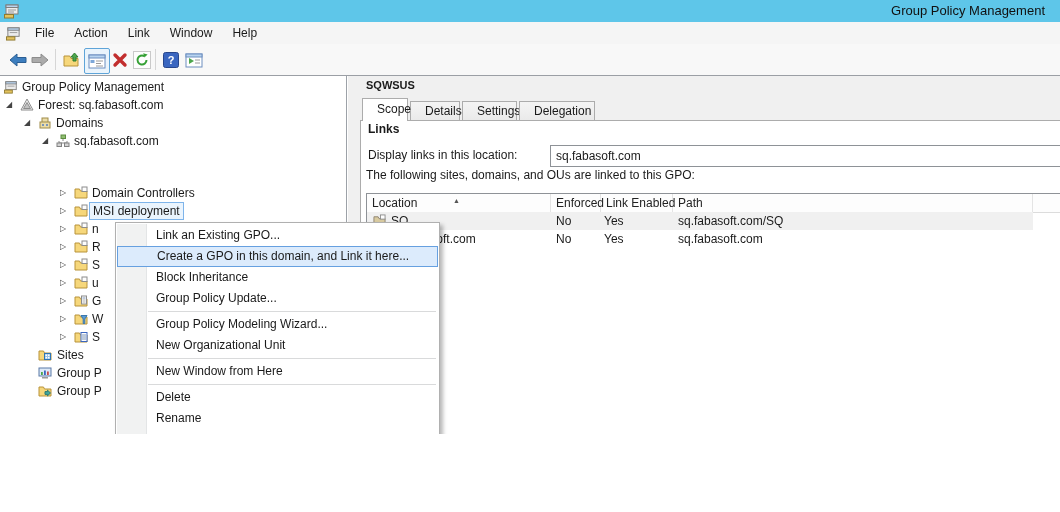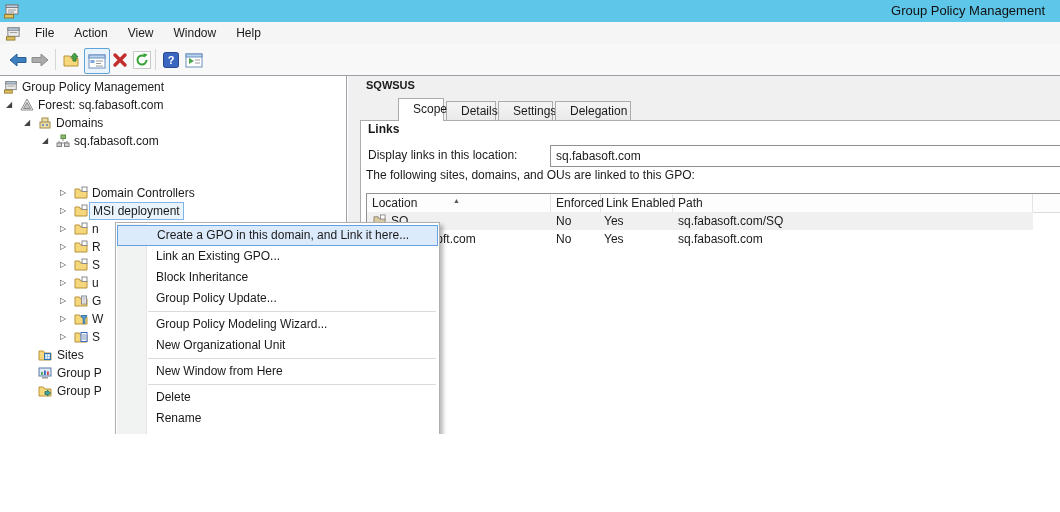--- a/index.html
+++ b/index.html
@@ -27,21 +27,21 @@
   .exp{position:absolute;top:4px;font-size:8px;color:#444;line-height:10px;}
   .ticon{position:absolute;top:2px;width:14px;height:14px;}
   .lbl{position:absolute;top:0;line-height:18px;white-space:nowrap;}
   .lbl.sel{background:var(--c-tree_selection_fill,#EAF4FD);border:1px solid var(--c-tree_selection_border,#7EB4EA);
     line-height:16px;top:0px;padding:0 3px;margin-left:-3px;border-radius:0;}
   
   .rpane{position:absolute;left:358px;top:0;width:702px;bottom:0;background:#F0F0F0;}
   .contentbox{position:absolute;left:2px;top:44px;width:1200px;height:1000px;background:#fff;border:1px solid #ACACAC;}
   .gpo-title{position:absolute;left:8px;top:3px;font-size:11px;font-weight:bold;white-space:nowrap;}
   .tab{position:absolute;box-sizing:border-box;padding:0 14px;border:1px solid #ACACAC;border-bottom:none;
-    background:linear-gradient(#F4F4F4,#EAEAEA);z-index:2;text-align:center;margin-left:36px;}
+    background:linear-gradient(#F4F4F4,#EAEAEA);z-index:2;text-align:center;}
   .tab.active{top:22px;height:23px;line-height:21px;background:#fff;z-index:3;}
   .tab.inactive{top:25px;height:19px;line-height:18px;}
   .links-h{position:absolute;left:368px;top:46px;font-weight:bold;white-space:nowrap;}
   .links-lbl{position:absolute;left:368px;top:72px;white-space:nowrap;}
   .combo{position:absolute;left:550px;top:69px;width:600px;height:22px;box-sizing:border-box;border:1px solid #8E9297;background:#fff;line-height:20px;padding-left:5px;}
   .follow-lbl{position:absolute;left:366px;top:92px;white-space:nowrap;}
   
   .listview{position:absolute;left:366px;top:117px;width:780px;height:420px;background:#fff;border:1px solid #8E9297;}
   .lv-header{position:absolute;left:0;top:0;right:0;height:18px;background:#FDFDFD;border-bottom:1px solid #DCDCDC;}
   .hcell{position:absolute;top:0;height:18px;line-height:18px;color:#222;border-right:1px solid #E4E4E4;box-sizing:border-box;padding-left:5px;white-space:nowrap;}
@@ -76,21 +76,21 @@
 
   <div class="menubar">
     <svg class="appicon" width="15" height="15" viewBox="0 0 16 16">
         <rect x="2" y="2" width="12" height="9" fill="#ECECEC" stroke="#7F7F7F"></rect>
         <rect x="2" y="2" width="12" height="2.5" fill="#B8D4F0" stroke="#7F7F7F"></rect>
         <line x1="4" y1="7" x2="12" y2="7" stroke="#9A9A9A"></line>
         <rect x="0.5" y="11.5" width="9" height="3.5" fill="#E3C25E" stroke="#8F7A30"></rect>
       </svg>
     <div class="menu-item">File</div>
     <div class="menu-item">Action</div>
-    <div class="menu-item">View</div>
+    <div class="menu-item">Link</div>
     <div class="menu-item">Window</div>
     <div class="menu-item">Help</div>
   </div>
 
   <div class="toolbar">
     <div class="tbtn" style="left:6px">
       <svg width="18" height="14" viewBox="0 0 18 14">
           <path d="M8,1 L1,7 L8,13 L8,9.5 L17,9.5 L17,4.5 L8,4.5 Z" fill="#3D7EBF" stroke="#2B5E93"></path>
         </svg>
     </div>
@@ -343,22 +343,22 @@
         <span class="cell" style="left:24px">sq.fabasoft.com</span>
         <span class="cell" style="left:189px">No</span>
         <span class="cell" style="left:237px">Yes</span>
         <span class="cell" style="left:311px">sq.fabasoft.com</span>
       </div>
     </div>
   </div>
 
   <div class="ctxmenu">
     <div class="gutter"></div>
+    <div class="mitem">Link an Existing GPO...</div>
     <div class="mitem hl">Create a GPO in this domain, and Link it here...</div>
-    <div class="mitem">Link an Existing GPO...</div>
     <div class="mitem">Block Inheritance</div>
     <div class="mitem">Group Policy Update...</div>
     <div class="msep"></div>
     <div class="mitem">Group Policy Modeling Wizard...</div>
     <div class="mitem">New Organizational Unit</div>
     <div class="msep"></div>
     <div class="mitem">New Window from Here</div>
     <div class="msep"></div>
     <div class="mitem">Delete</div>
     <div class="mitem">Rename</div>

